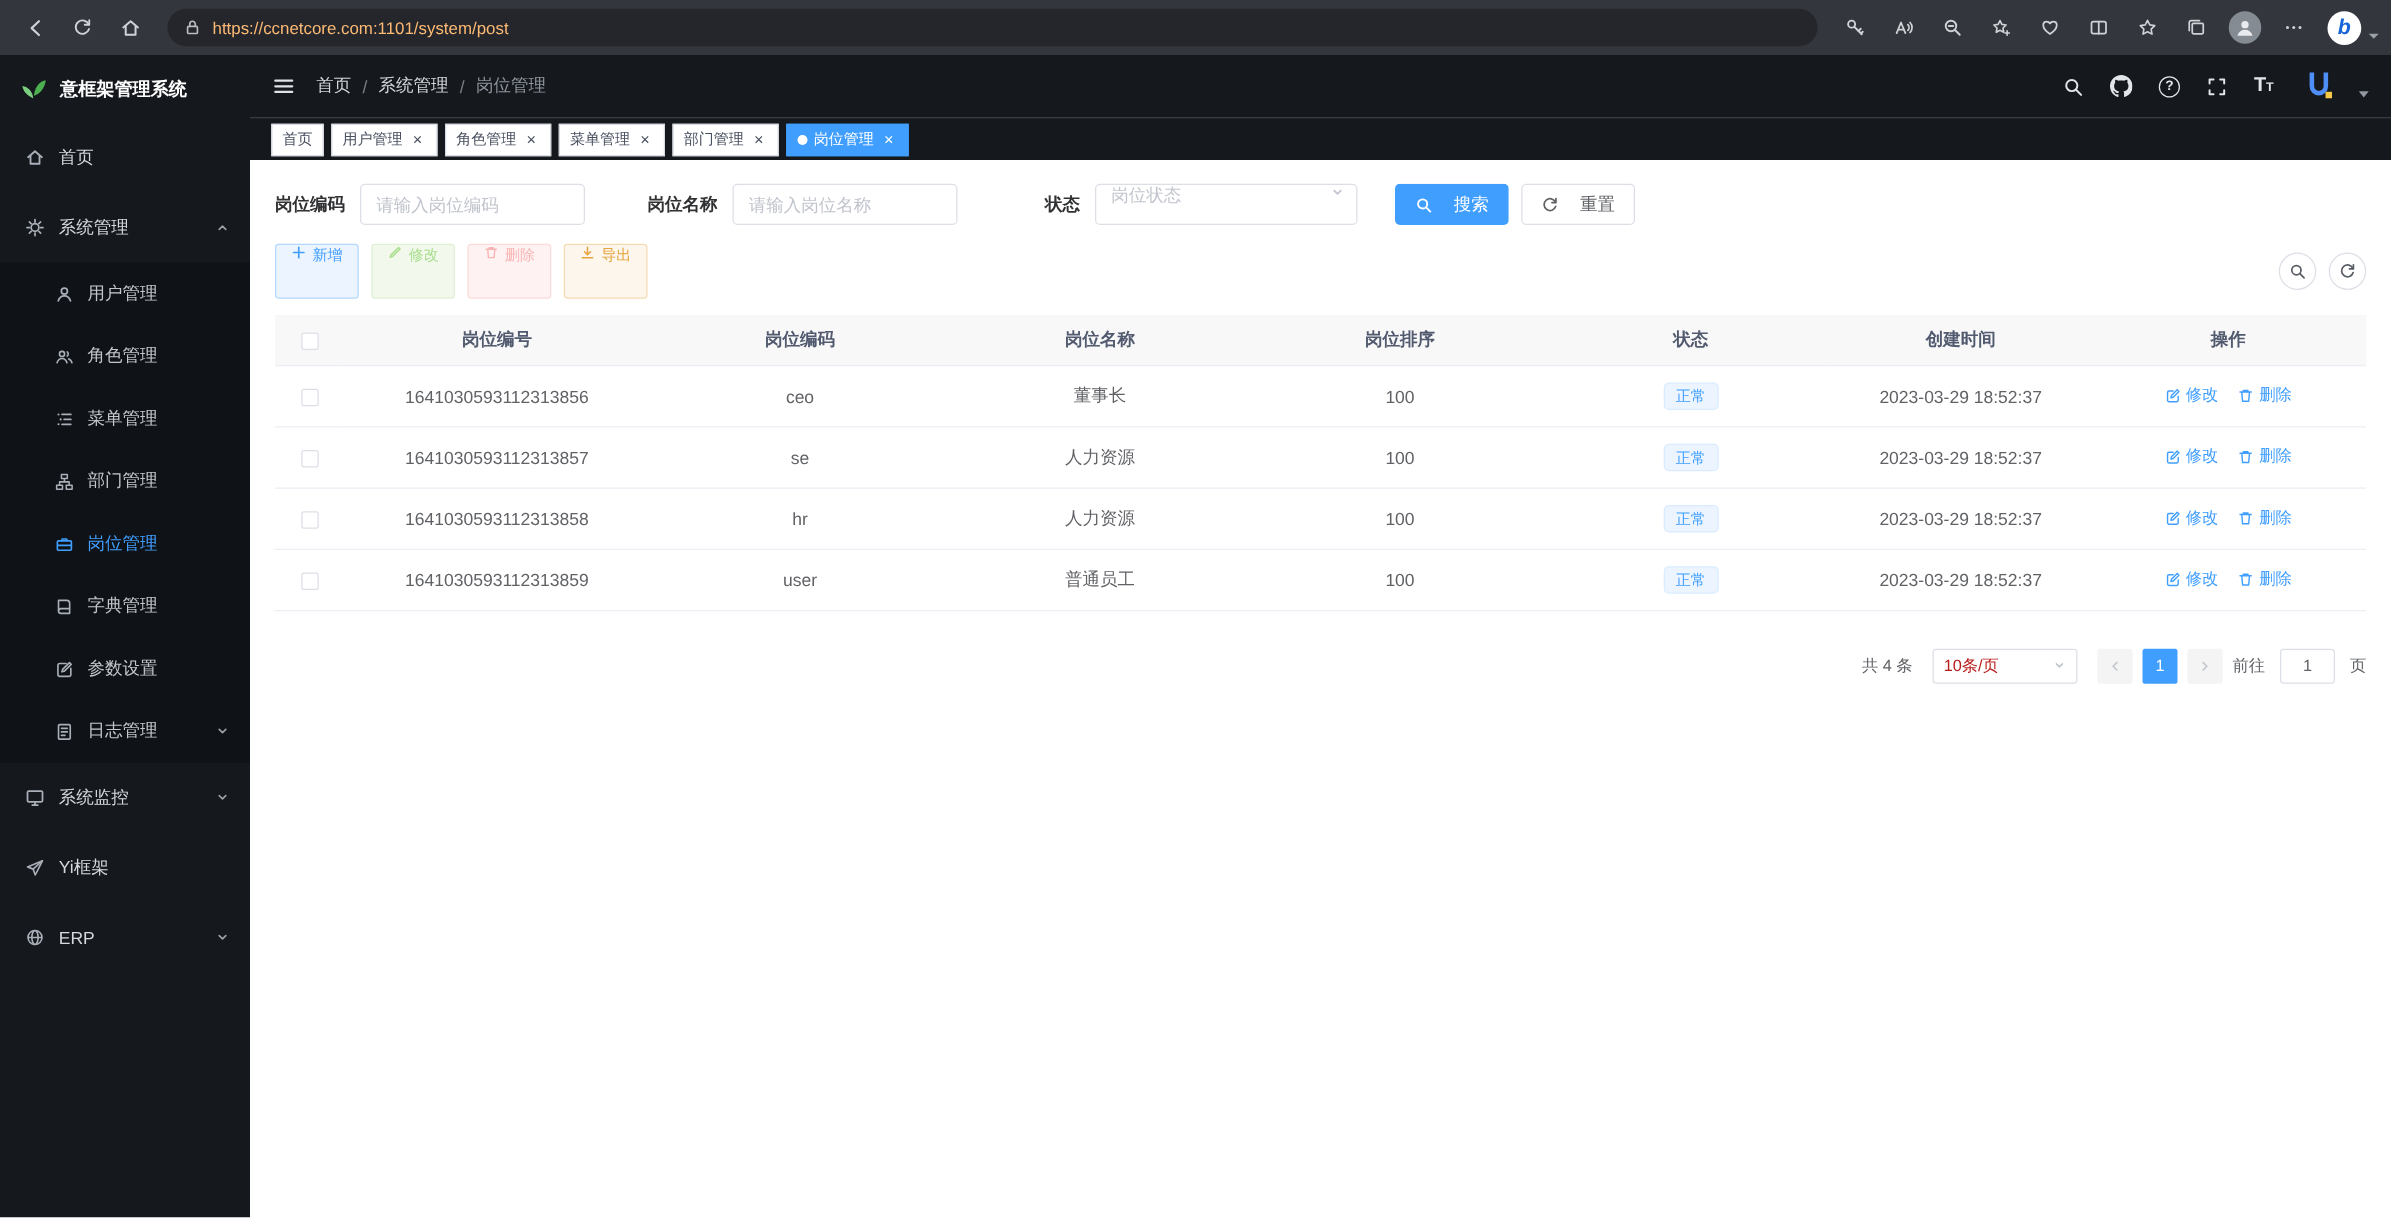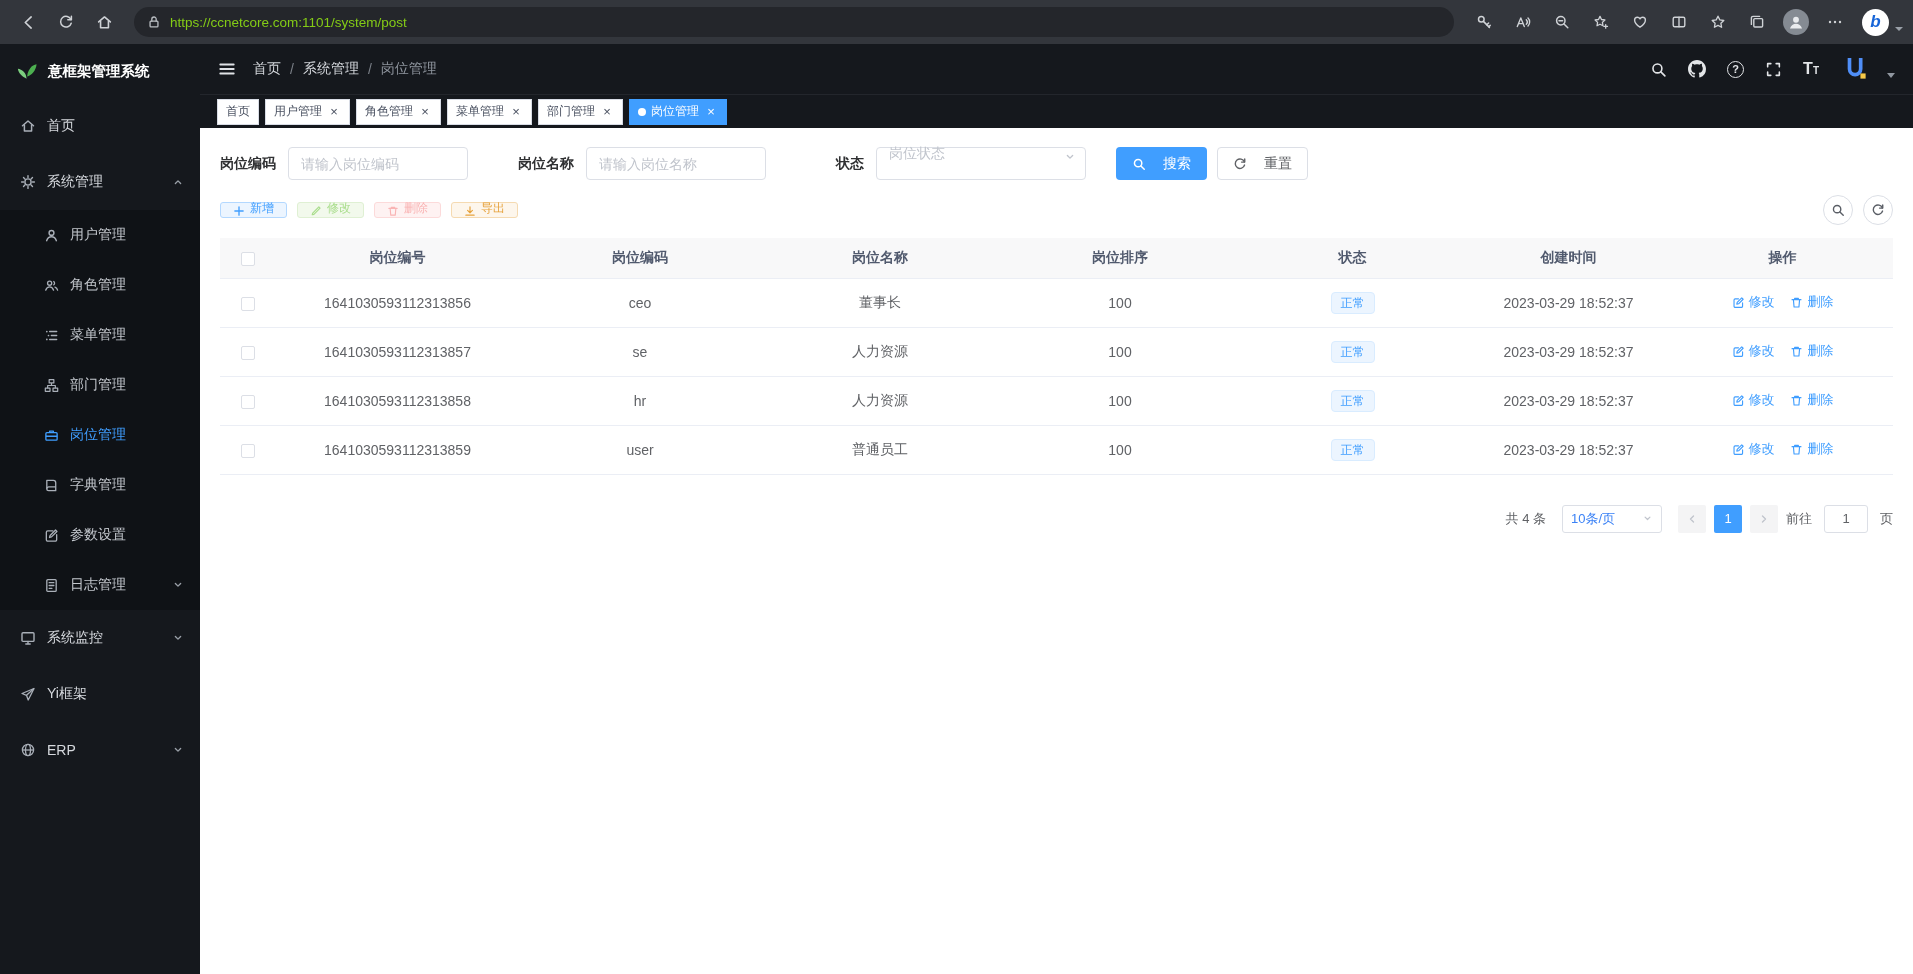--- a/index.html
+++ b/index.html
@@ -4,21 +4,21 @@
 <style>
   *{margin:0;padding:0;box-sizing:border-box}
   html,body{width:1913px;height:974px;overflow:hidden}
   body{font-family:"Liberation Sans","DejaVu Sans",sans-serif;background:#fff;font-size:14px;color:#606266}
   svg{flex-shrink:0;display:block}
 
   
   .browser-bar{height:44px;background:#33363c;display:flex;align-items:center;padding:0 10px;gap:2px}
   .b-btn{width:36px;height:34px;border-radius:6px;display:flex;align-items:center;justify-content:center;color:#cfd2d6;cursor:pointer}
   .address-bar{flex:1;height:30px;background:#24262b;border-radius:15px;margin:0 10px 0 10px;display:flex;align-items:center;padding:0 13px;gap:9px;color:#b9bdc2;cursor:text;min-width:0}
-  .url{color:#84cc16;font-size:13.5px;white-space:nowrap;overflow:hidden}
+  .url{color:#fdba74;font-size:13.5px;white-space:nowrap;overflow:hidden}
   .b-actions{display:flex;align-items:center;gap:3px}
   .avatar-circle{width:26px;height:26px;border-radius:50%;background:#858b93;color:#e9ebee;display:flex;align-items:center;justify-content:center;margin:0 5px;cursor:pointer;overflow:hidden}
   .bing-circle{width:27px;height:27px;border-radius:50%;background:#fff;color:#1765d8;font-weight:bold;font-size:17px;font-style:italic;display:flex;align-items:center;justify-content:center;margin-left:6px;cursor:pointer}
   .bing-caret{width:0;height:0;border-left:4px solid transparent;border-right:4px solid transparent;border-top:4px solid #9aa0a8;margin:14px 0 0 3px;cursor:pointer}
 
   
   .window{display:flex;height:930px}
 
   
   .sidebar{width:200px;background:#15181d;flex-shrink:0;overflow:hidden}
@@ -57,48 +57,48 @@
   .tag-close{font-size:13px;line-height:1;width:14px;height:14px;display:flex;align-items:center;justify-content:center;border-radius:50%;cursor:pointer}
 
   
   .content{flex:1;background:#fff;padding:19px 20px 0}
 
   .filter-bar{display:flex;align-items:center}
   .f-group{display:flex;align-items:center}
   .f-label{font-weight:bold;color:#303133;font-size:14px;margin-right:12px;white-space:nowrap}
   .f-input{width:180px;height:33px;border:1px solid #dcdfe6;border-radius:4px;padding:0 12px;font-size:14px;color:#606266;outline:none;font-family:inherit}
   .f-input::placeholder{color:#c0c4cc}
-  .f-select{width:210px;height:33px;border:1px solid #dcdfe6;border-radius:4px;padding:0 9px 16px 12px;display:flex;align-items:flex-end;justify-content:space-between;cursor:pointer;background:#fff}
+  .f-select{width:210px;height:33px;border:1px solid #dcdfe6;border-radius:4px;padding:0 9px 4px 12px;display:flex;align-items:flex-start;justify-content:space-between;cursor:pointer;background:#fff}
   .f-select .ph{color:#c0c4cc;font-size:14px}
   .g2{margin-left:50px}
   .g3{margin-left:70px}
   .btn{display:inline-flex;align-items:center;gap:17px;border-radius:4px;font-size:14px;height:33px;padding:0 15px;cursor:pointer;border:1px solid transparent;background:#fff;font-family:inherit}
   .btn-primary{background:#409eff;color:#fff;margin-left:30px}
   .btn-default{border-color:#dcdfe6;color:#606266;margin-left:10px}
 
   .toolbar{display:flex;align-items:center;margin-top:15px}
-  .tb{display:inline-flex;align-items:flex-end;gap:5px;height:16px;padding:0 12px;border-radius:3px;font-size:12px;cursor:pointer;border:1px solid;background:#fff;font-family:Liberation Sans, sans-serif}
+  .tb{display:inline-flex;align-items:flex-start;gap:5px;height:44px;padding:0 12px;border-radius:3px;font-size:12px;cursor:pointer;border:1px solid;background:#fff;font-family:Liberation Sans, sans-serif}
   .tb+.tb{margin-left:10px}
   .tb-add{color:#409eff;background:#ecf5ff;border-color:#b3d8ff}
   .tb-edit{color:#a9dd8c;background:#f2f9ec;border-color:#dff0d3;cursor:not-allowed}
   .tb-del{color:#f9b4b4;background:#fef2f2;border-color:#fcdada;cursor:not-allowed}
   .tb-exp{color:#e6a23c;background:#fdf6ec;border-color:#f5dab1}
   .toolbar-right{margin-left:auto;display:flex;gap:10px}
   .circle-btn{width:30px;height:30px;border-radius:50%;border:1px solid #dcdfe6;background:#fff;display:flex;align-items:center;justify-content:center;color:#5a5e66;cursor:pointer}
 
   .grid{margin-top:13px;width:100%;border-collapse:collapse;table-layout:fixed}
   .grid th{background:#f8f8f9;color:#515a6e;font-weight:bold;font-size:14px;height:40px;border-bottom:1px solid #ebeef5;text-align:center;padding:0 6px}
   .grid td{height:49px;border-bottom:1px solid #ebeef5;color:#606266;font-size:14px;text-align:center;padding:0 6px;white-space:nowrap}
   .cb{display:inline-block;width:14px;height:14px;border:1px solid #dcdfe6;border-radius:2px;background:#fff;vertical-align:middle;cursor:pointer}
   .tag-status{display:inline-block;height:22px;line-height:20px;padding:0 9px;border:1px solid #d9ecff;background:#ecf5ff;color:#409eff;border-radius:4px;font-size:12px}
   .act{display:inline-flex;align-items:center;gap:4px;color:#409eff;font-size:13px;cursor:pointer;text-decoration:none}
   .act+.act{margin-left:12px}
 
   .pagination{display:flex;align-items:center;justify-content:flex-end;margin-top:30px;gap:8px;color:#606266;font-size:13px}
-  .pg-size{width:100px;height:28px;border:1px solid #dcdfe6;border-radius:3px;display:flex;align-items:center;justify-content:space-between;padding:0 8px;cursor:pointer;margin:0 8px;color:#3b82f6}
+  .pg-size{width:116px;height:28px;border:1px solid #dcdfe6;border-radius:3px;display:flex;align-items:center;justify-content:space-between;padding:0 8px;cursor:pointer;margin:0 8px;color:#b91c1c}
   .pg-btn{min-width:28px;height:28px;border:none;border-radius:2px;background:#f4f4f5;color:#606266;display:flex;align-items:center;justify-content:center;cursor:pointer;font-size:13px;font-family:inherit}
   .pg-btn.disabled{color:#c0c4cc}
   .pg-btn.active{background:#409eff;color:#fff}
   .pg-goto{width:44px;height:28px;border:1px solid #dcdfe6;border-radius:3px;text-align:center;font-size:13px;color:#606266;outline:none;margin:0 4px;font-family:inherit}
 </style>
 </head>
 <body>
 
 <div class="browser-bar">
   <div class="b-btn">

